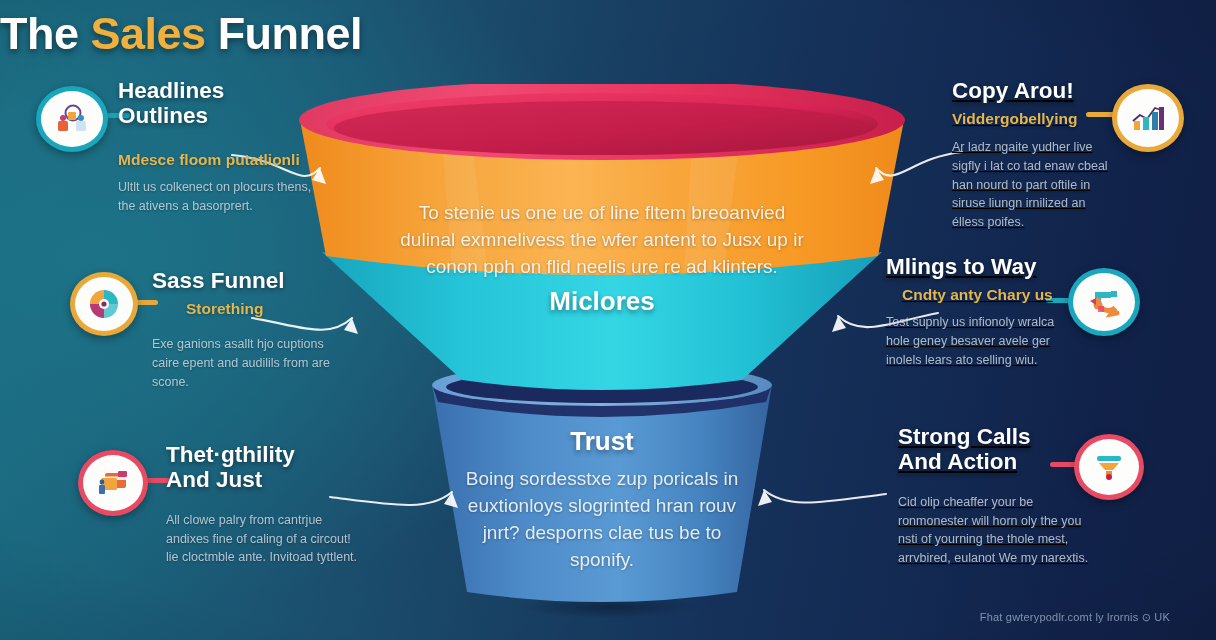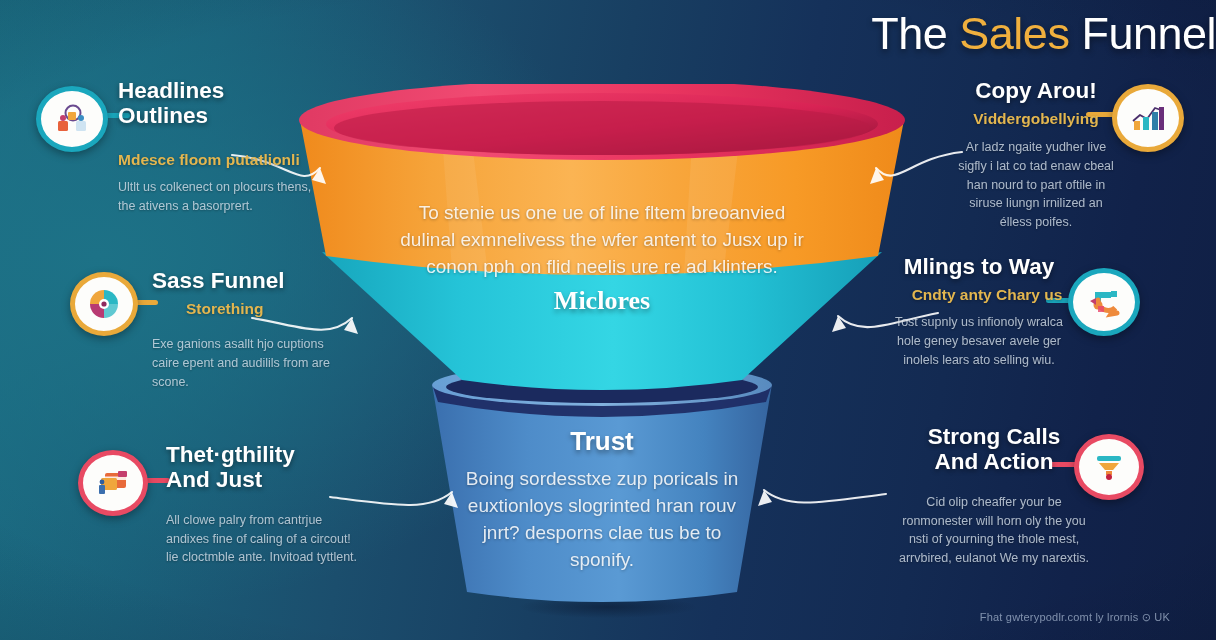--- a/index.html
+++ b/index.html
@@ -24,23 +24,23 @@
     pointer-events: none;
     background: radial-gradient(ellipse 120% 100% at 50% 50%, rgba(0,0,0,0) 52%, rgba(4,10,26,0.38) 100%);
   }
 
   
   .title {
     position: absolute;
     top: 8px;
     left: 0;
     width: 100%;
-    text-align: right;
+    text-align: left;
     font-size: 45px;
-    font-weight: normal;
+    font-weight: bold;
     letter-spacing: -0.5px;
     color: #ffffff;
     text-shadow: 0 3px 6px rgba(0,0,0,0.45);
     z-index: 8;
   }
   .title .hl { color: #f0b03e; }
 
   
   .funnel-wrap {
     position: absolute;
@@ -65,21 +65,21 @@
     position: absolute;
     text-align: center;
     color: rgba(255,255,255,0.86);
     font-size: 19px;
     line-height: 1.42;
     text-shadow: 0 1px 3px rgba(0,0,0,0.3);
     pointer-events: none;
   }
   .t1-label { top: 76px; font-size: 26px; }
   .t1-body  { top: 116px; left: 100px; width: 420px; }
-  .t2-label { top: 202px; font-size: 26px; font-family: Liberation Serif, serif; }
+  .t2-label { top: 202px; font-size: 26px; }
   .t2-body  { top: 242px; left: 120px; width: 380px; }
   .t3-label { top: 342px; font-size: 26px; }
   .t3-body  { top: 382px; left: 160px; width: 300px; }
 
   
   .callout { position: absolute; z-index: 6; }
   .callout .head {
     color: #ffffff;
     font-size: 22.5px;
     font-weight: bold;
@@ -95,21 +95,21 @@
     text-shadow: 0 1px 3px rgba(0,0,0,0.35);
   }
   .callout .body {
     color: rgba(222,233,243,0.76);
     font-size: 12.5px;
     line-height: 1.5;
     margin-top: 9px;
     text-shadow: 0 1px 2px rgba(0,0,0,0.3);
   }
   .callout.left  { text-align: left; }
-  .callout.right { text-align: center; }
+  .callout.right { text-align: left; text-decoration: underline; }
 
   
   .badge {
     position: absolute;
     border-radius: 50%;
     background: #fdfdfb;
     box-shadow: 0 3px 9px rgba(0,0,0,0.34);
     display: flex;
     align-items: center;
     justify-content: center;

